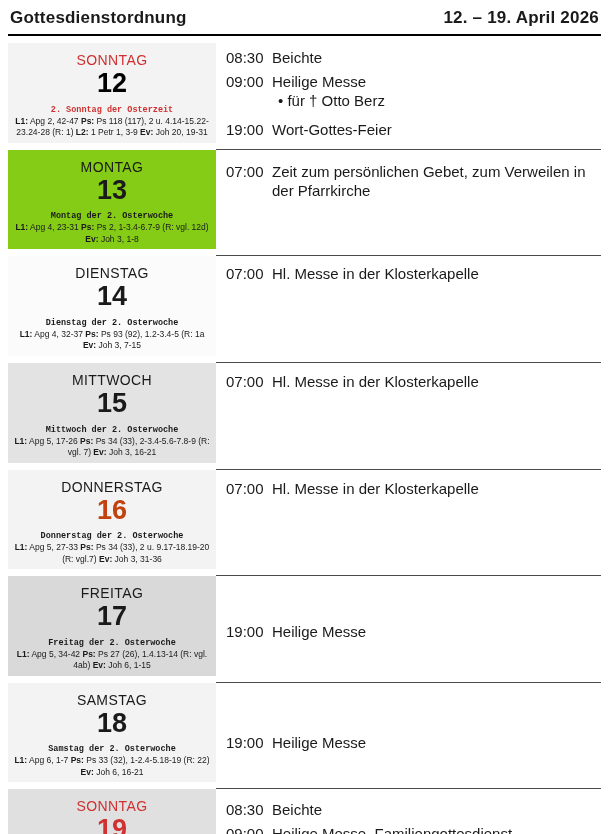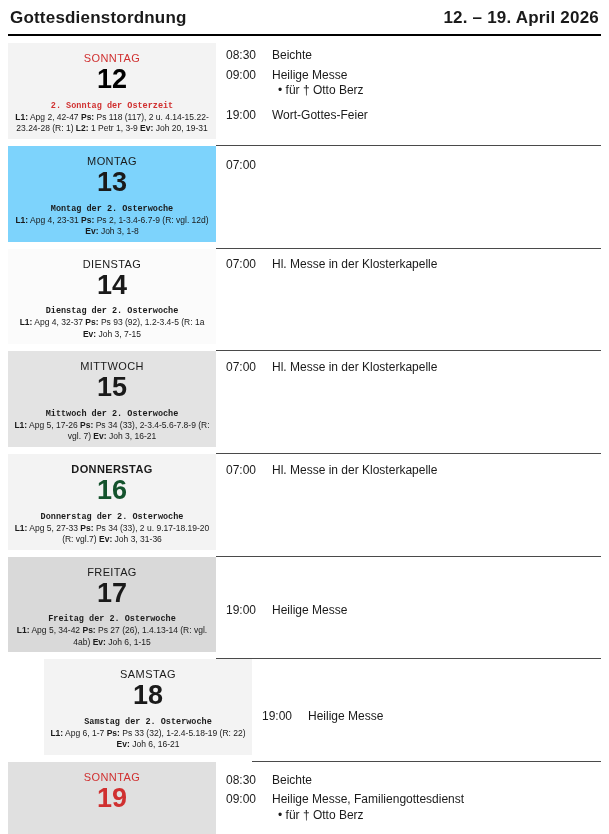--- a/index.html
+++ b/index.html
@@ -23,34 +23,34 @@
   .header-divider { border-top:2.5px solid #000; height:0; }
 
   
   .rows { margin-top:7px; }
   .day-row { display:flex; align-items:stretch; }
   .card-wrap { width:208px; flex-shrink:0; padding-bottom:7px; box-sizing:border-box; }
   .day-card {
     height:100%; box-sizing:border-box;
     text-align:center; padding:9px 5px 4px 5px;
   }
-  .day-name  { font-size:11px; letter-spacing:0.4px; }
+  .day-name  { font-size:14px; letter-spacing:0.4px; }
   .day-number{ font-size:27px; font-weight:bold; line-height:1.1; margin-top:1px; }
   .day-subtitle { font-size:8.5px; font-weight:bold; margin-top:6px;font-family:Liberation Mono, monospace; }
   .day-readings { font-size:8.5px; line-height:1.35; margin-top:1px; color:#1a1a1a; }
   .day-readings b { font-weight:bold; }
 
   .events-col {
     flex:1; box-sizing:border-box;
     border-bottom:1px solid #4a4a4a;
     padding:0 2px 0 10px;
   }
   .day-row:last-child .events-col { border-bottom:none; }
 
-  .event-row { font-size:12px; line-height:1.3; margin-bottom:4px; }
+  .event-row { font-size:15px; line-height:1.3; margin-bottom:4px; }
   .event-main { display:flex; }
   .event-time { width:46px; flex-shrink:0; }
   .event-text { flex:1; }
   .event-bullets { margin-left:52px; margin-top:0; }
   .event-bullet { margin-bottom:1px; }
   .event-bullet::before { content:"• "; }
 </style>
 </head>
 <body>
 
@@ -91,31 +91,32 @@
           <div class="event-row" style="margin-top: 9px;">
             <div class="event-main">
               <div class="event-time">19:00</div>
               <div class="event-text">Wort-Gottes-Feier</div>
             </div>
           </div>
         </div>
   </div>
       <div class="day-row" style="min-height: 95px;">
     <div class="card-wrap">
-      <div class="day-card" style="background: #7dd3fc;">
+      <div class="day-card" style="background: #84cc16;">
         <div class="day-name" style="color: rgb(26, 26, 26);">MONTAG</div>
         <div class="day-number" style="color: rgb(26, 26, 26);">13</div>
         <div class="day-subtitle" style="color: rgb(26, 26, 26); text-align: center;">Montag der 2. Osterwoche</div>
         <div class="day-readings"><b>L1:</b> Apg 4, 23-31 <b>Ps:</b> Ps 2, 1-3.4-6.7-9 (R: vgl. 12d) <b>Ev:</b> Joh 3, 1-8</div>
       </div>
     </div>
     <div class="events-col" style="padding-top: 12px;">
           <div class="event-row">
             <div class="event-main">
               <div class="event-time">07:00</div>
+              <div class="event-text">Zeit zum persönlichen Gebet, zum Verweilen in der Pfarrkirche</div>
             </div>
           </div>
         </div>
   </div>
       <div class="day-row" style="min-height: 87px;">
     <div class="card-wrap">
       <div class="day-card" style="background: rgb(251, 251, 251);">
         <div class="day-name" style="color: rgb(26, 26, 26);">DIENSTAG</div>
         <div class="day-number" style="color: rgb(26, 26, 26);">14</div>
         <div class="day-subtitle" style="color: rgb(26, 26, 26);">Dienstag der 2. Osterwoche</div>
@@ -145,22 +146,22 @@
             <div class="event-main">
               <div class="event-time">07:00</div>
               <div class="event-text">Hl. Messe in der Klosterkapelle</div>
             </div>
           </div>
         </div>
   </div>
       <div class="day-row" style="min-height: 89px;">
     <div class="card-wrap">
       <div class="day-card" style="background: rgb(243, 243, 243);">
-        <div class="day-name" style="color: rgb(26, 26, 26); font-weight: bold;">DONNERSTAG</div>
-        <div class="day-number" style="color: #14532d;">16</div>
+        <div class="day-name" style="color: rgb(26, 26, 26);">DONNERSTAG</div>
+        <div class="day-number" style="color: #c2410c;">16</div>
         <div class="day-subtitle" style="color: rgb(26, 26, 26);">Donnerstag der 2. Osterwoche</div>
         <div class="day-readings"><b>L1:</b> Apg 5, 27-33 <b>Ps:</b> Ps 34 (33), 2 u. 9.17-18.19-20 (R: vgl.7) <b>Ev:</b> Joh 3, 31-36</div>
       </div>
     </div>
     <div class="events-col" style="padding-top: 9px;">
           <div class="event-row">
             <div class="event-main">
               <div class="event-time">07:00</div>
               <div class="event-text">Hl. Messe in der Klosterkapelle</div>
             </div>
@@ -178,21 +179,21 @@
     </div>
     <div class="events-col" style="padding-top: 46px;">
           <div class="event-row">
             <div class="event-main">
               <div class="event-time">19:00</div>
               <div class="event-text">Heilige Messe</div>
             </div>
           </div>
         </div>
   </div>
-      <div class="day-row" style="min-height: 89px; margin-left: 36px;">
+      <div class="day-row" style="min-height: 89px;">
     <div class="card-wrap">
       <div class="day-card" style="background: rgb(243, 243, 243);">
         <div class="day-name" style="color: rgb(26, 26, 26);">SAMSTAG</div>
         <div class="day-number" style="color: rgb(26, 26, 26);">18</div>
         <div class="day-subtitle" style="color: rgb(26, 26, 26);">Samstag der 2. Osterwoche</div>
         <div class="day-readings"><b>L1:</b> Apg 6, 1-7 <b>Ps:</b> Ps 33 (32), 1-2.4-5.18-19 (R: 22) <b>Ev:</b> Joh 6, 16-21</div>
       </div>
     </div>
     <div class="events-col" style="padding-top: 50px;">
           <div class="event-row">

